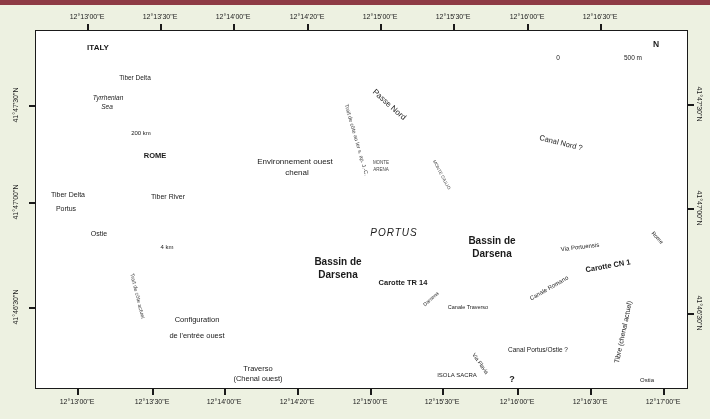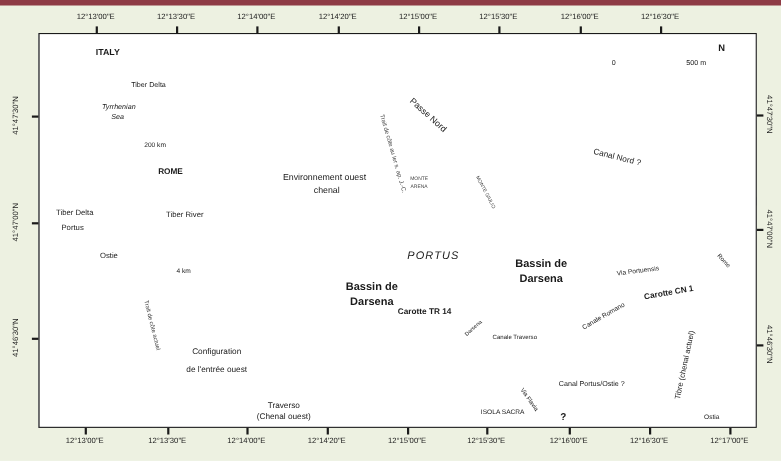--- a/index.html
+++ b/index.html
@@ -277,21 +277,21 @@
 <div class="lbl tiny" style="left:137px;top:296px;font-size:5.5px;transform:translate(-50%,-50%) rotate(76deg)">Trait de côte actuel</div>
 <div class="lbl tiny" style="left:381px;top:163px;font-size:4.5px">MONTE</div>
 <div class="lbl tiny" style="left:381px;top:170px;font-size:4.5px">ARENA</div>
 <div class="lbl tiny" style="left:441px;top:175px;font-size:4.5px;transform:translate(-50%,-50%) rotate(62deg)">MONTE GIULIO</div>
 <div class="lbl" style="left:561px;top:143px;font-size:7.5px;transform:translate(-50%,-50%) rotate(14deg)">Canal Nord ?</div>
 <div class="lbl i" style="left:394px;top:233px;font-size:10px;letter-spacing:1px">PORTUS</div>
 <div class="lbl b" style="left:338px;top:262px;font-size:10px">Bassin de</div>
 <div class="lbl b" style="left:338px;top:275px;font-size:10px">Darsena</div>
 <div class="lbl b" style="left:492px;top:241px;font-size:10px">Bassin de</div>
 <div class="lbl b" style="left:492px;top:254px;font-size:10px">Darsena</div>
-<div class="lbl b" style="left:386px;top:283px;font-size:7.5px">Carotte TR 14</div>
+<div class="lbl b" style="left:403px;top:283px;font-size:7.5px">Carotte TR 14</div>
 <div class="lbl b" style="left:608px;top:266px;font-size:7.5px;transform:translate(-50%,-50%) rotate(-10deg)">Carotte CN 1</div>
 <div class="lbl" style="left:580px;top:247px;font-size:6px;transform:translate(-50%,-50%) rotate(-7deg)">Via Portuensis</div>
 <div class="lbl" style="left:549px;top:288px;font-size:6px;transform:translate(-50%,-50%) rotate(-30deg)">Canale Romano</div>
 <div class="lbl" style="left:431px;top:299px;font-size:5px;transform:translate(-50%,-50%) rotate(-42deg)">Darsena</div>
 <div class="lbl" style="left:468px;top:308px;font-size:5.5px">Canale Traverso</div>
 <div class="lbl" style="left:538px;top:350px;font-size:6.5px">Canal Portus/Ostie ?</div>
 <div class="lbl b" style="left:512px;top:379px;font-size:9px">?</div>
 <div class="lbl" style="left:480px;top:364px;font-size:5.5px;transform:translate(-50%,-50%) rotate(55deg)">Via Flavia</div>
 <div class="lbl" style="left:457px;top:375px;font-size:6px">ISOLA SACRA</div>
 <div class="lbl" style="left:623px;top:332px;font-size:7px;transform:translate(-50%,-50%) rotate(-78deg)">Tibre (chenal actuel)</div>

